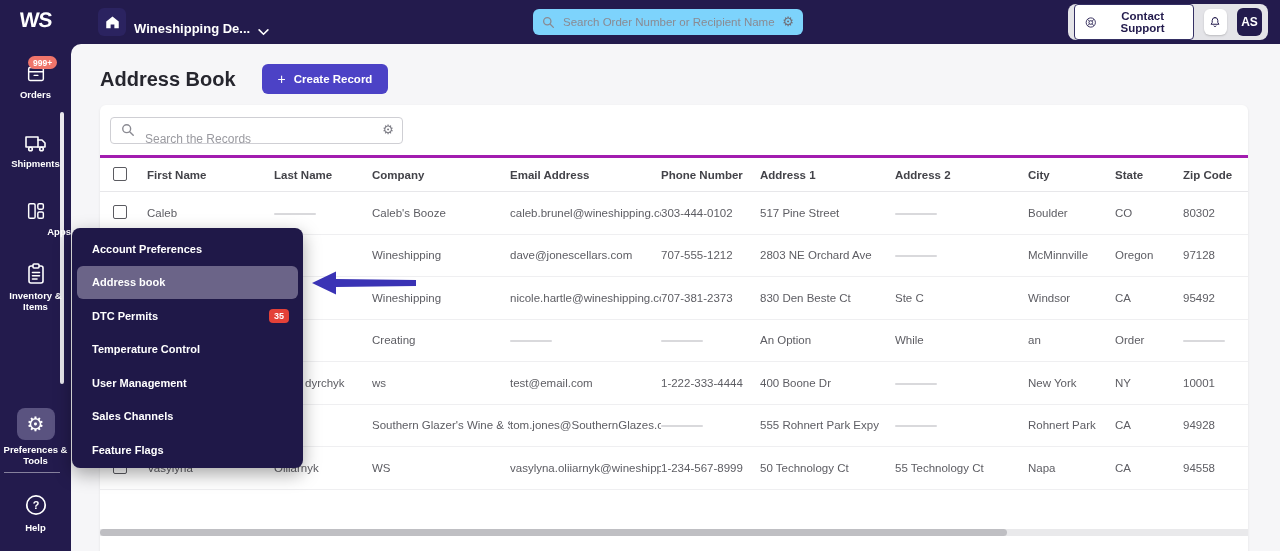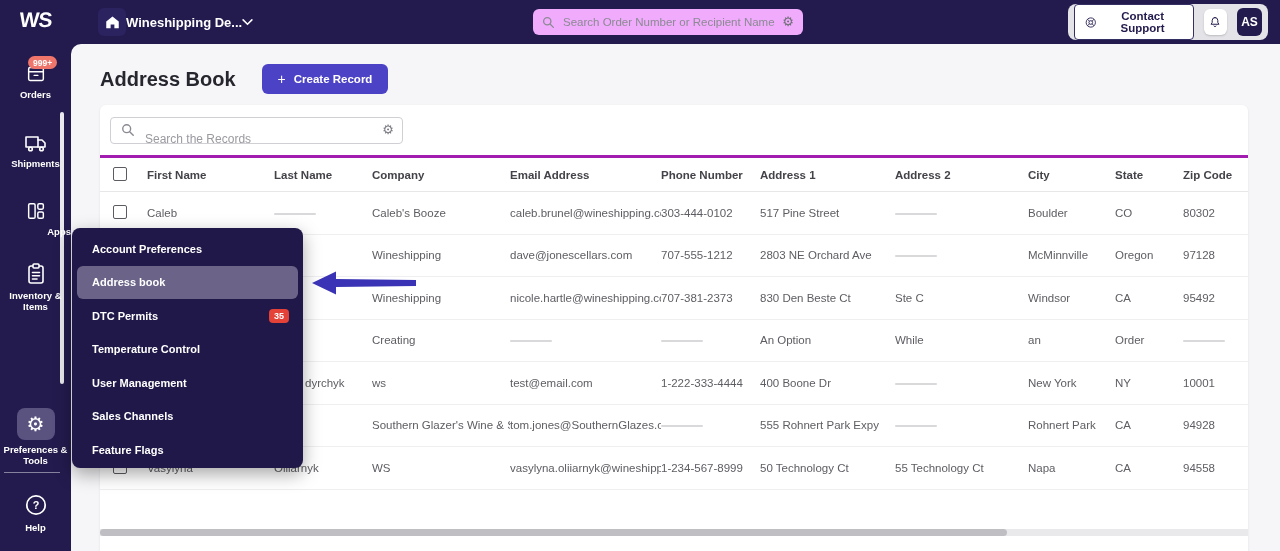--- a/index.html
+++ b/index.html
@@ -12,25 +12,25 @@
   .s-item { position:absolute; left:0; width:71px; text-align:center; color:#fff; cursor:pointer; }
   .s-item svg { display:block; margin:0 auto; }
   .s-label { display:block; font-size:9.5px; font-weight:700; line-height:1.2; margin-top:4px; }
   .s-badge { position:absolute; top:-7px; left:28px; background:#f0756b; color:#fff; font-size:8.5px; font-weight:700; padding:1.5px 5px; border-radius:8px; z-index:2; }
   .gear-tile { width:38px; height:32px; margin:0 auto; background:#5a5380; border-radius:8px; display:flex; align-items:center; justify-content:center; color:#fff; font-size:20px; line-height:1; }
   .s-divider { position:absolute; top:472px; left:4px; width:56px; height:1px; background:rgba(255,255,255,0.45); }
   .s-scrollbar { position:absolute; top:112px; left:60px; width:4px; height:272px; background:rgba(255,255,255,0.9); border-radius:2px; }
 
   
   .topbar { position:absolute; left:71px; right:0; top:0; height:44px; background:#231b4d; z-index:10; }
-  .company { position:absolute; left:27px; top:8px; display:flex; align-items:center; gap:0; cursor:pointer; }
+  .company { position:absolute; left:27px; top:8px; display:flex; align-items:flex-end; gap:8px; cursor:pointer; }
   .home-tile { width:28px; height:28px; background:#2b2360; border-radius:6px; display:flex; align-items:center; justify-content:center; }
   .company-name { color:#fff; font-size:13px; font-weight:700; }
   .g-search { position:absolute; left:462px; top:9px; width:270px; height:26px; }
-  .g-search input { width:100%; height:100%; background:#f0abfc; border:none; border-radius:6px; padding:0 28px 0 30px; font-size:11.5px; color:#55555e; font-family:"Liberation Sans",sans-serif; }
+  .g-search input { width:100%; height:100%; background:#7dd3fc; border:none; border-radius:6px; padding:0 28px 0 30px; font-size:11.5px; color:#55555e; font-family:"Liberation Sans",sans-serif; }
   .g-search input::placeholder { color:#8a8a92; }
   .g-search .mag { position:absolute; left:9px; top:6px; color:#8a8a92; }
   .g-search .gear { position:absolute; right:9px; top:5px; color:#6f6f78; font-size:13px; cursor:pointer; }
   .tb-right { position:absolute; right:12px; top:4px; height:36px; width:200px; background:#e4e4e8; border-radius:8px; display:flex; align-items:center; gap:10px; padding:0 6px; }
   .support-btn { display:flex; align-items:center; gap:6px; background:#fff; border:1px solid #353064; border-radius:4px; padding:5px 10px; font-size:11.5px; font-weight:700; color:#231b4d; cursor:pointer; font-family:"Liberation Sans",sans-serif; }
   .bell-tile { width:26px; height:26px; background:#fff; border-radius:6px; display:flex; align-items:center; justify-content:center; box-shadow:0 1px 2px rgba(0,0,0,.18); cursor:pointer; }
   .avatar { width:28px; height:28px; background:#231b4d; border-radius:6px; color:#fff; font-size:12px; font-weight:700; display:flex; align-items:center; justify-content:center; cursor:pointer; }
 
   
   .content { position:absolute; left:71px; top:44px; right:0; bottom:0; background:#f6f6f8; border-top-left-radius:10px; z-index:5; }

